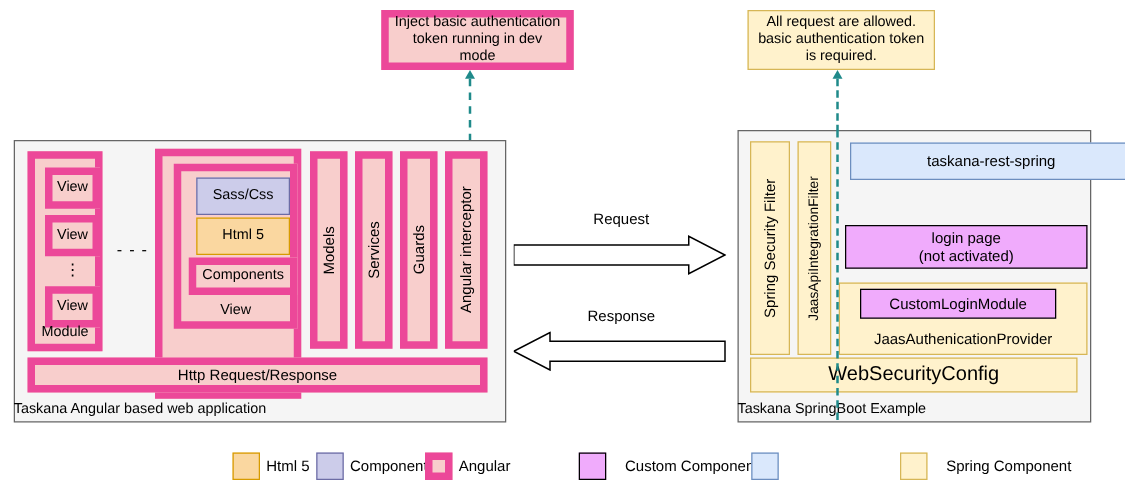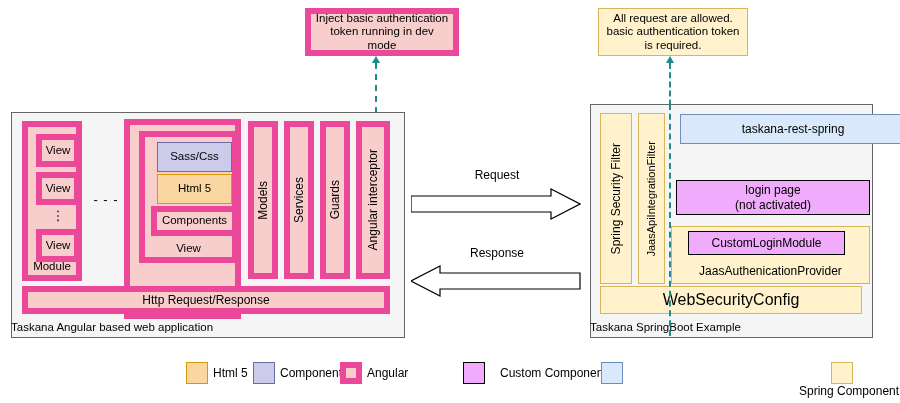--- a/index.html
+++ b/index.html
@@ -222,16 +222,16 @@
   <span class="legend-text">Angular</span>
 </div>
 
 <div class="abs legend-item" style="left:463px; top:362px;">
   <span class="swatch custom"></span>
   <span class="legend-text" style="margin-left:15px;">Custom Component</span>
 </div>
 <div class="abs legend-item" style="left:601px; top:362px;">
   <span class="swatch taskana"></span>
 </div>
-<div class="abs legend-item" style="left:784px; top:362px;flex-direction:column;">
+<div class="abs legend-item" style="left:720px; top:362px;">
   <span class="swatch spring"></span>
   <span class="legend-text" style="margin-left:15px;">Spring Component</span>
 </div>
 
 </body></html>

